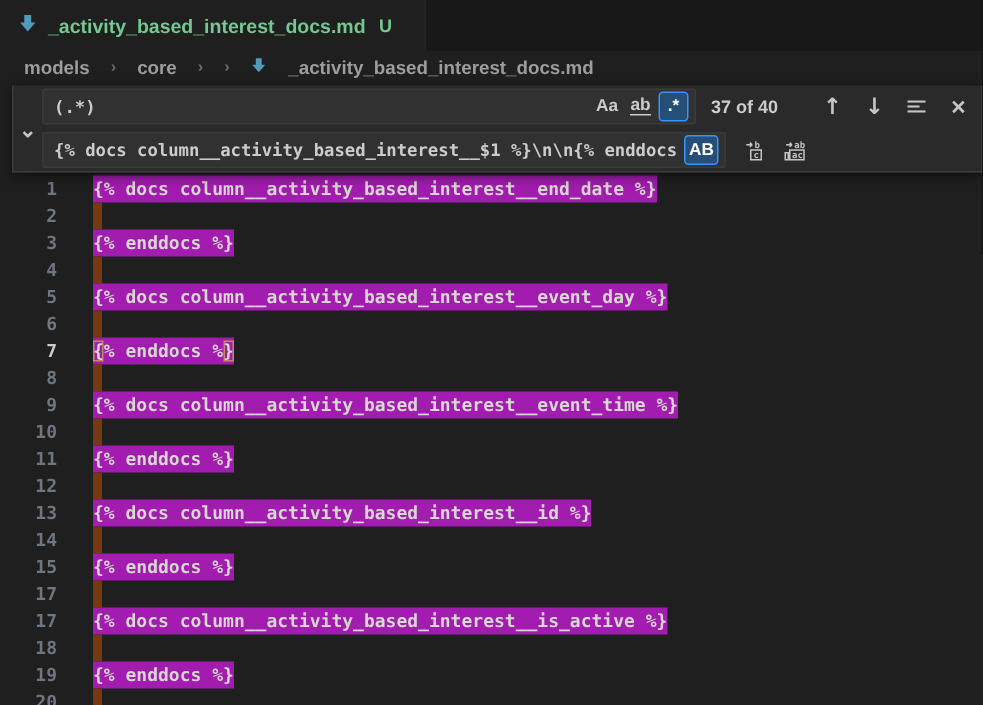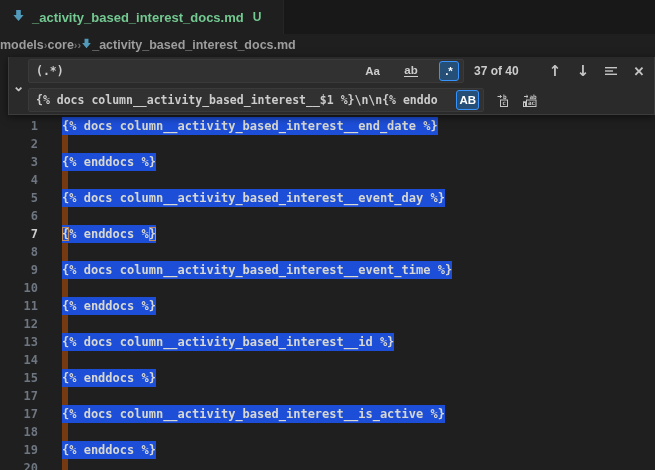--- a/index.html
+++ b/index.html
@@ -12,21 +12,21 @@
   
   .tab-strip { height:34px; background:#181818; display:flex; align-items:stretch; }
   .tab {
     width:284px; background:#1f1f1f; display:flex; align-items:center;
     padding:0 10px 0 12px; gap:7px; border-right:1px solid #252525; cursor:pointer;
   }
   .tab-label { color:#73c991; font-size:13px; white-space:nowrap; }
   .git-badge { color:#73c991; font-size:12px; margin-left:2px; }
   .dirty-dot { width:9px; height:9px; border-radius:50%; background:#ffffff; margin-left:10px; }
   
-  .breadcrumb { height:22px; display:flex; align-items:center; gap:0;
+  .breadcrumb { height:22px; display:flex; align-items:center; padding-left:16px; gap:14px;
     color:#9d9d9d; font-size:12.5px; background:#1f1f1f; }
   .crumb { white-space:nowrap; cursor:pointer; }
   .crumb-sep { color:#6e6e6e; font-size:11px; }
   .md-icon { display:inline-block; }
   
   .editor-area { position:absolute; top:56px; left:0; right:0; bottom:0; background:#1f1f1f; }
   
   .find-widget {
     position:absolute; top:1px; left:8px; right:0; height:58px; z-index:5;
     background:#2a2a2a; border:1px solid #3c3c3c; border-top:none;
@@ -42,41 +42,41 @@
     display:flex; align-items:center; padding:0 4px 0 7px; overflow:hidden;
   }
   .find-input-box { width:436px; }
   .replace-input-box { width:456px; }
   .input-text {
     font-family:"DejaVu Sans Mono", monospace; font-size:11.5px; color:#cccccc;
     white-space:pre; flex:1; overflow:hidden;
   }
   .toggle {
     min-width:20px; height:20px; display:flex; align-items:center; justify-content:center;
-    border-radius:3px; color:#cccccc; font-size:11.5px; cursor:pointer; margin-left:18px;
+    border-radius:3px; color:#cccccc; font-size:11.5px; cursor:pointer; margin-left:2px;
     border:1px solid transparent; padding:0 2px; flex:none;
   }
   .toggle.active { background:#264f78; border-color:#3794ff; color:#ffffff; }
   .toggle .ww { border-bottom:1px solid #cccccc; line-height:11px; display:inline-block; }
   .match-count { margin-left:10px; font-size:12px; color:#cccccc; white-space:nowrap; width:64px; }
   .icon-btn {
     width:22px; height:22px; display:flex; align-items:center; justify-content:center;
     color:#c5c5c5; border-radius:4px; cursor:pointer; margin-left:6px; flex:none;
   }
   .icon-btn svg { display:block; }
   .arrow-glyph { font-size:15px; font-family:"DejaVu Sans", sans-serif; }
   .close-glyph { font-size:13px; }
   
   .code { position:absolute; top:61px; left:0; right:0; }
   .line-row { height:18px; display:flex; font-family:"DejaVu Sans Mono", monospace;
     font-size:12px; line-height:18px; white-space:pre; }
   .gutter { width:38px; text-align:right; color:#6e7681; flex:none; cursor:pointer; }
   .line-row.current .gutter { color:#cccccc; }
   .line-content { padding-left:24px; flex:1; color:#d8d8d2; cursor:text; }
-  .match { background:#1d4ed8; display:inline-block; height:18px; }
+  .match { background:#a21caf; display:inline-block; height:18px; }
   .empty-match { background:#753a12; display:inline-block; width:6px; height:18px; }
   .bracket { outline:1px solid #c08c5a; outline-offset:-1px; }
 </style>
 </head>
 <body>
 
 <div class="window">
 
   <div class="tab-strip">
     <div class="tab">

